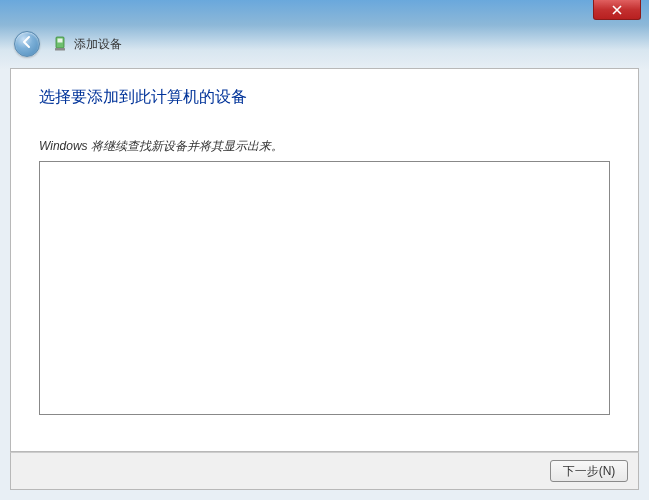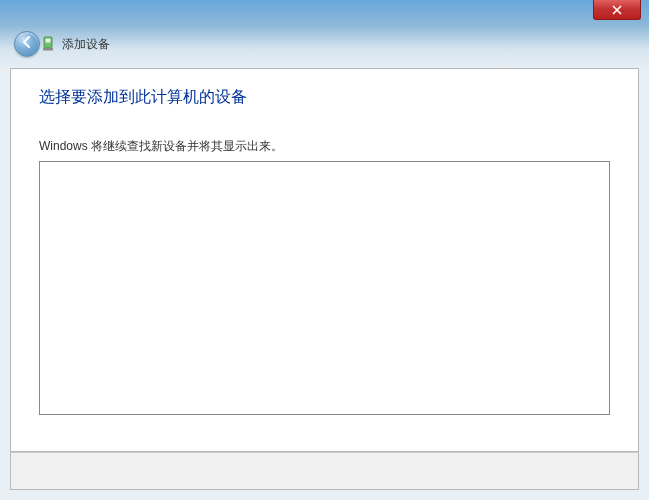--- a/index.html
+++ b/index.html
@@ -43,21 +43,21 @@
     }
     .header {
       position: absolute;
       top: 24px;
       left: 0;
       right: 0;
       height: 40px;
       display: flex;
       align-items: center;
       padding-left: 14px;
-      gap: 0;
+      gap: 12px;
     }
     .back-button {
       width: 26px;
       height: 26px;
       border-radius: 50%;
       background: radial-gradient(circle at 35% 30%, #c8e0f5 0%, #7db0d8 40%, #4a88b8 100%);
       border: 1px solid #5a8ab0;
       display: flex;
       align-items: center;
       justify-content: center;
@@ -96,20 +96,21 @@
     }
     .heading {
       font-size: 16px;
       color: #003399;
       margin-bottom: 30px;
     }
     .subtext {
       font-size: 12px;
       color: #333;
       margin-bottom: 6px;
+      font-style: italic;
     }
     .device-list {
       width: 100%;
       height: 254px;
       border: 1px solid #888;
       background: #fff;
     }
     .button-bar {
       position: absolute;
       left: 10px;
@@ -174,15 +175,16 @@
     </div>
   </div>
 
   <div class="content-area">
     <div class="heading">选择要添加到此计算机的设备</div>
     <div class="subtext">Windows 将继续查找新设备并将其显示出来。</div>
     <div class="device-list"></div>
   </div>
 
   <div class="button-bar">
+    <button class="btn">下一步(N)</button>
   </div>
 
 </div>
 
 </body></html>

